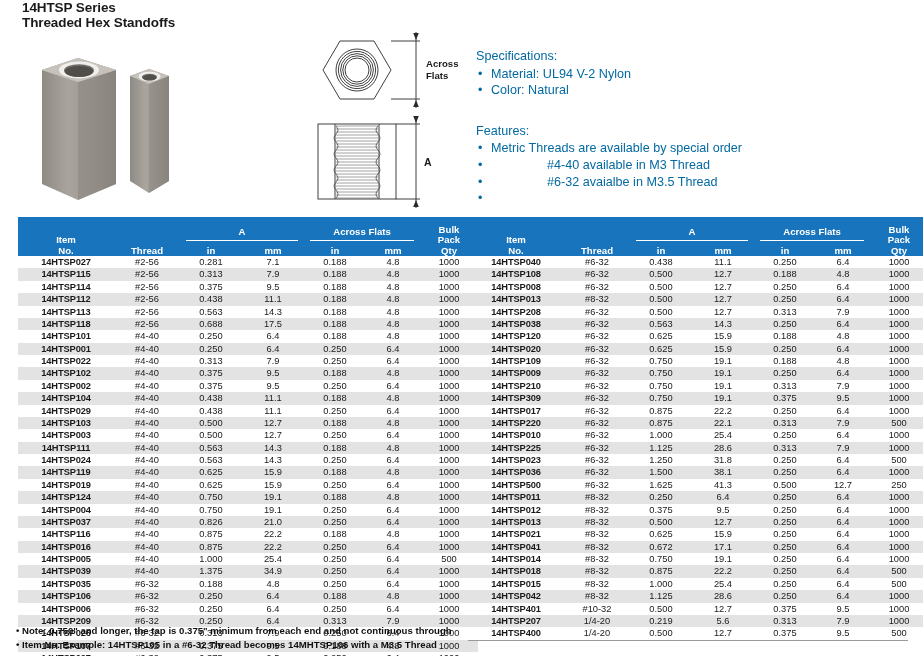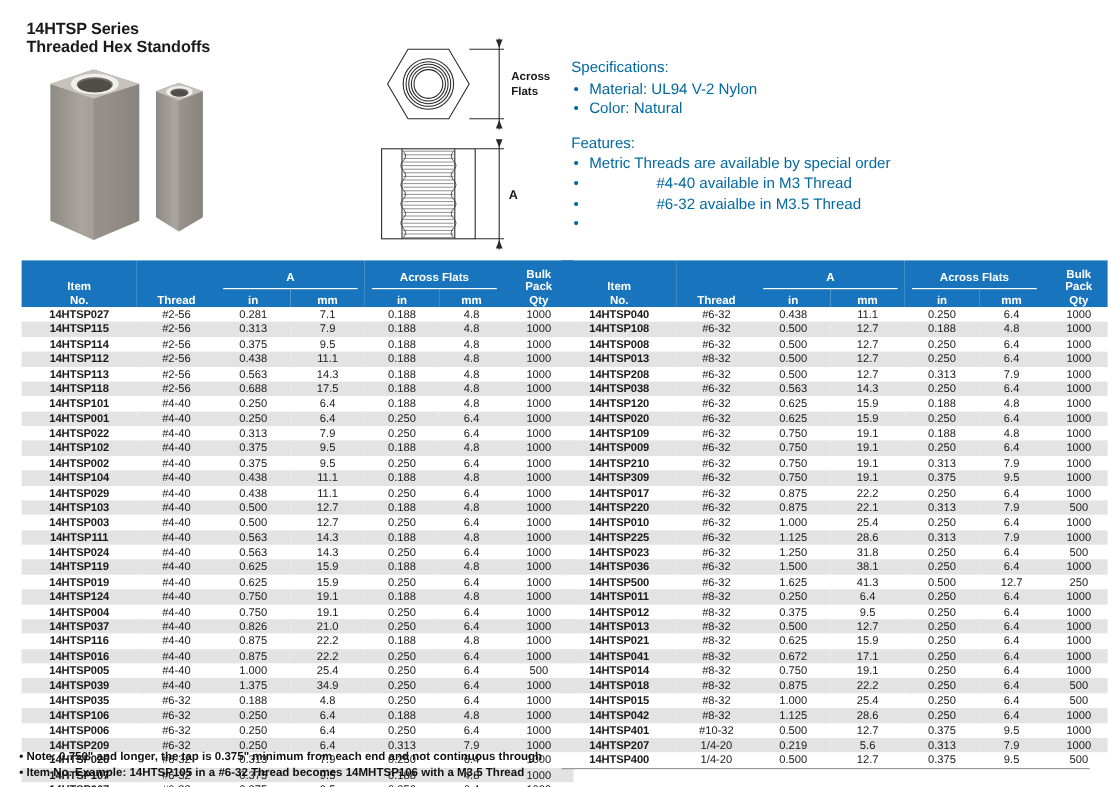--- a/index.html
+++ b/index.html
@@ -10,21 +10,21 @@
     overflow: hidden;
   }
   #page {
     position: relative;
     width: 923px; height: 656px;
     background: #ffffff;
   }
 
   
   #title-block {
-    position: absolute; left: 22px; top: 16px;
+    position: absolute; left: 22px; top: 0;
     font-size: 13.5px; font-weight: bold; color: #1a1a1a;
     line-height: 15px; letter-spacing: -0.1px;
   }
 
   
   #photo-area { position: absolute; left: 30px; top: 48px; width: 160px; height: 165px; }
 
   
   #drawing-area { position: absolute; left: 300px; top: 28px; width: 165px; height: 185px; }
 
@@ -34,21 +34,21 @@
     font-size: 12.6px; color: #0369a1; line-height: 16.6px;
   }
   #specs .head { margin-bottom: 1px; }
   #specs ul { list-style: none; margin: 0 0 8px 0; }
   #specs li { position: relative; padding-left: 15px; }
   #specs li .bullet {
     position: absolute; left: 2px; top: 0; font-size: 12.6px; line-height: 16.6px;
   }
   #specs li.cont { padding-left: 15px; }
   #specs li.indent .txt { padding-left: 56px; display: inline-block; text-align: center; }
-  #specs .feat-head { margin-top: 12px; margin-bottom: 1px; }
+  #specs .feat-head { margin-top: 24px; margin-bottom: 1px; }
 
   
   .tbl-wrap { position: absolute; width: 440px; }
   #tbl-left  { left: 18px;  top: 217px; }
   #tbl-right { left: 468px; top: 217px; }
 
   table.spec-table {
     width: 440px; border-collapse: collapse;
     font-size: 9.1px; color: #141414;
     table-layout: fixed;

